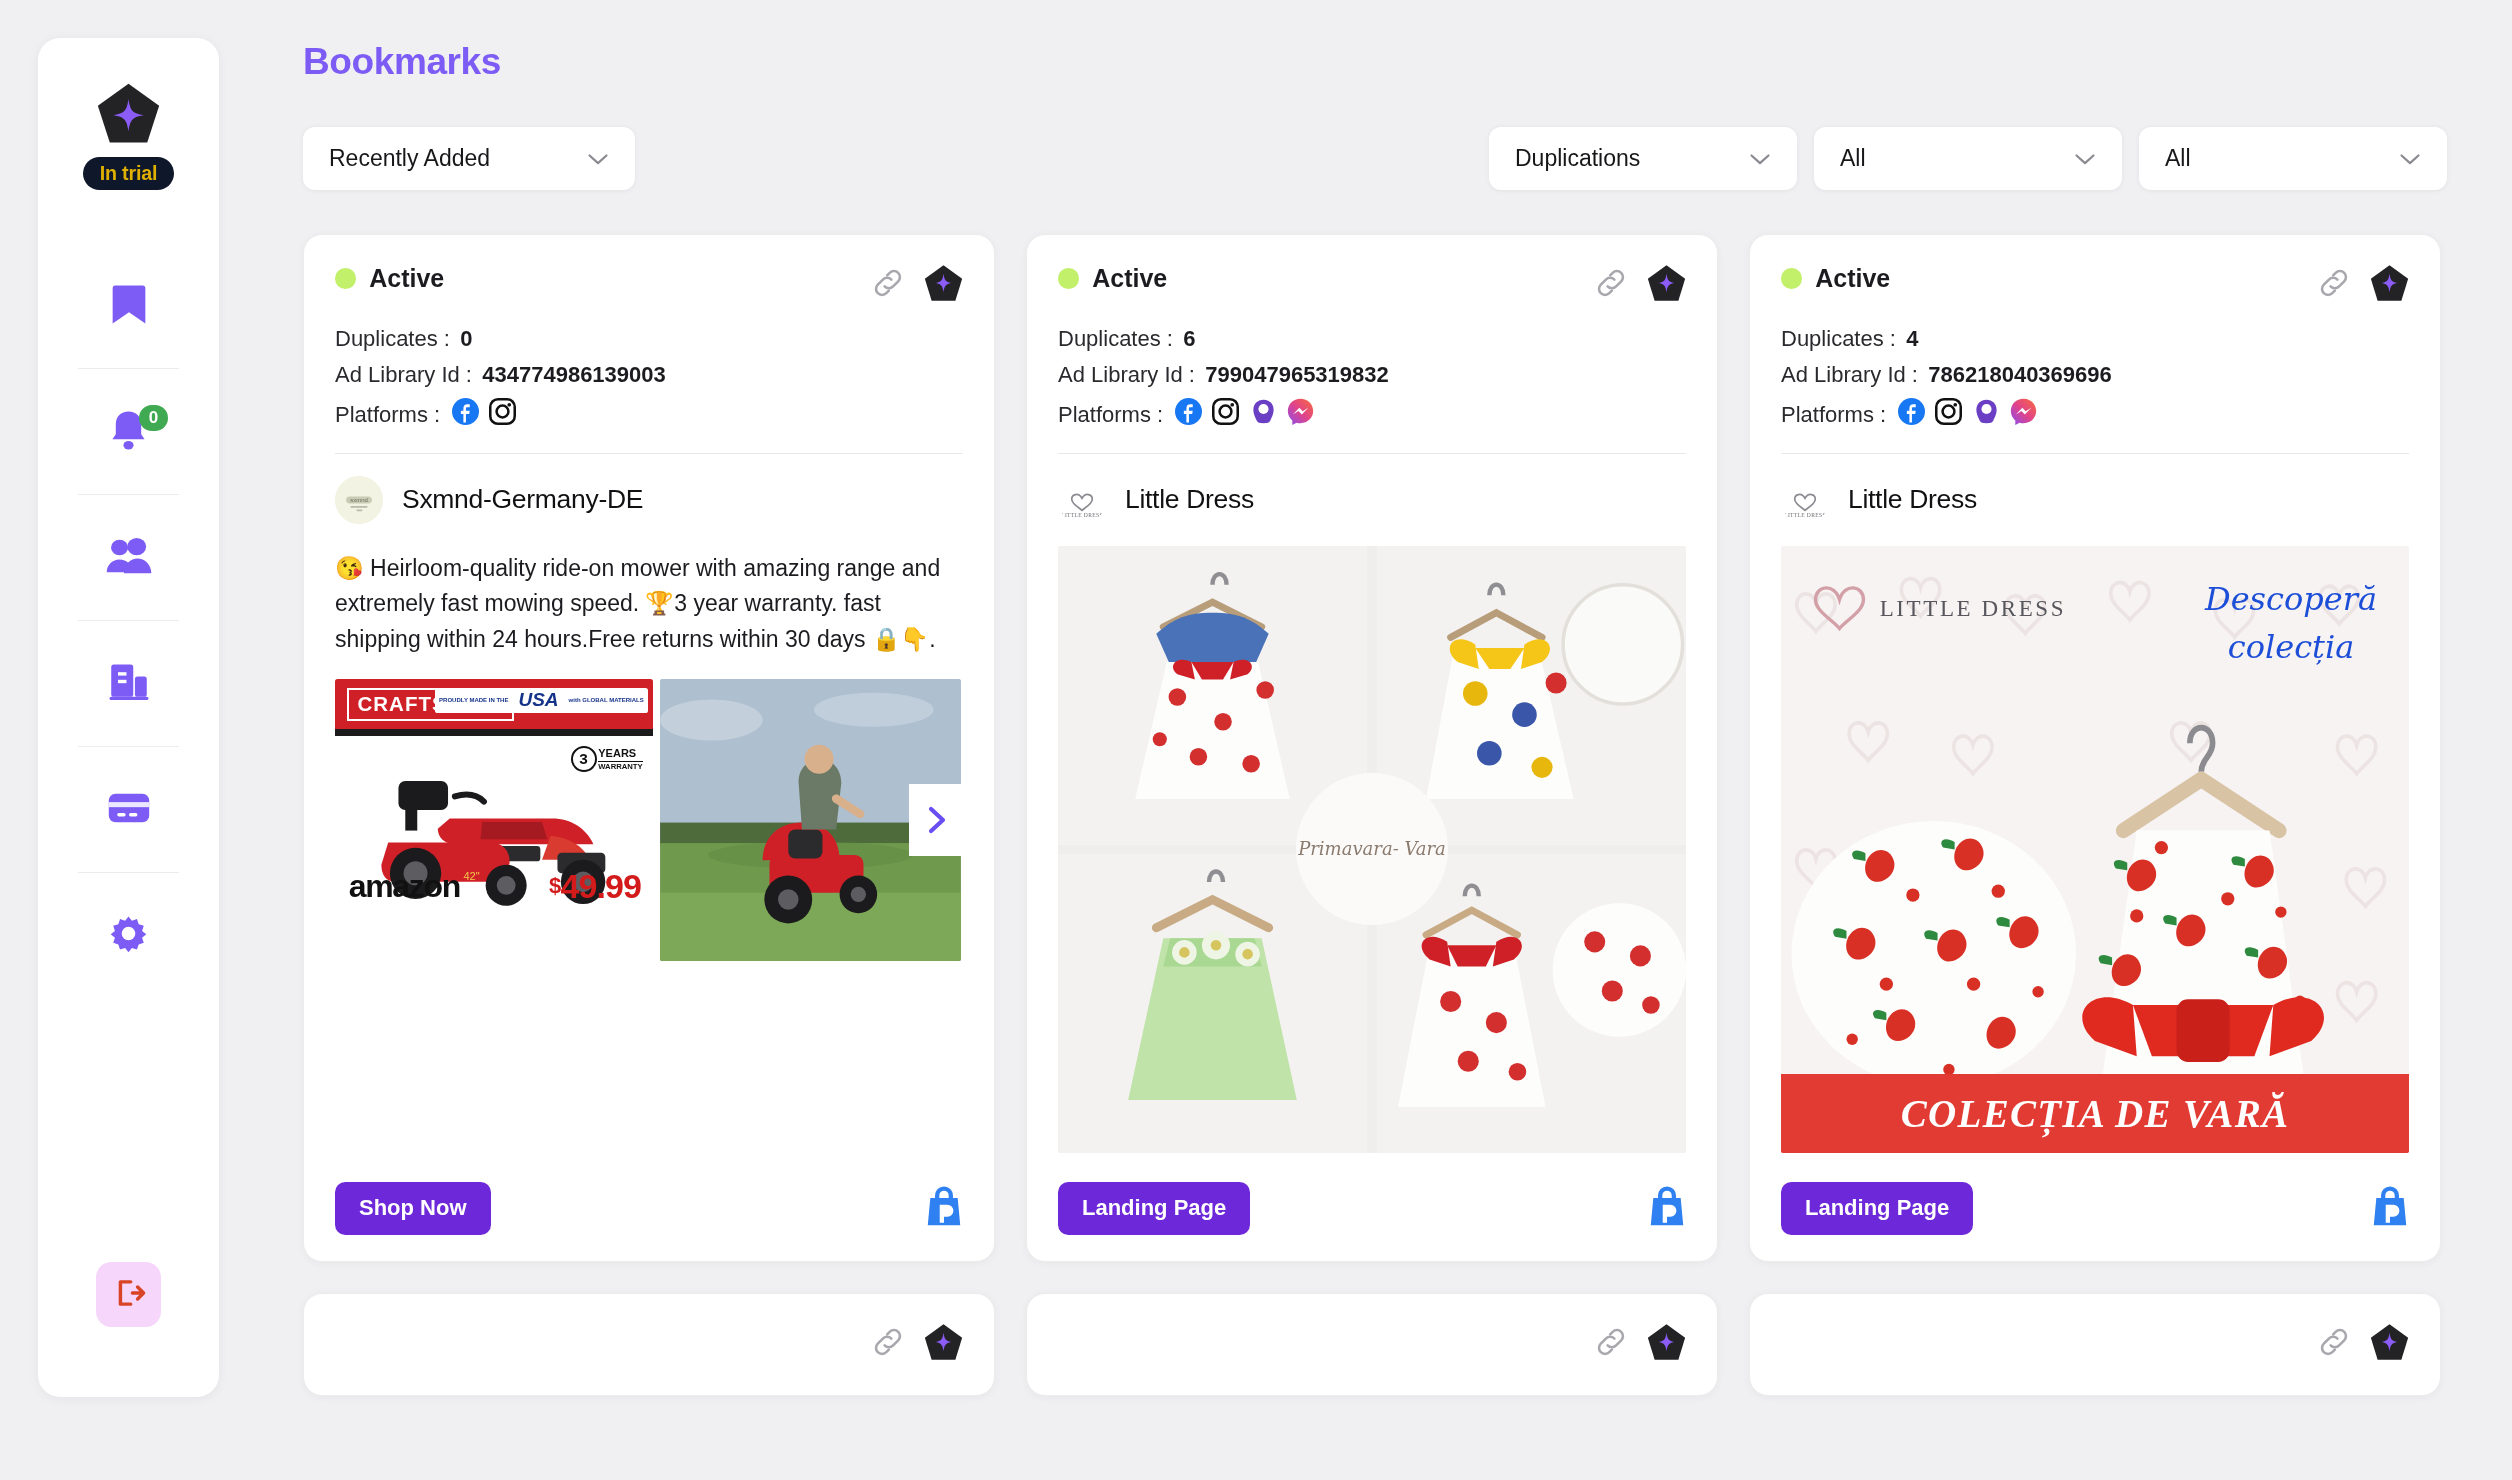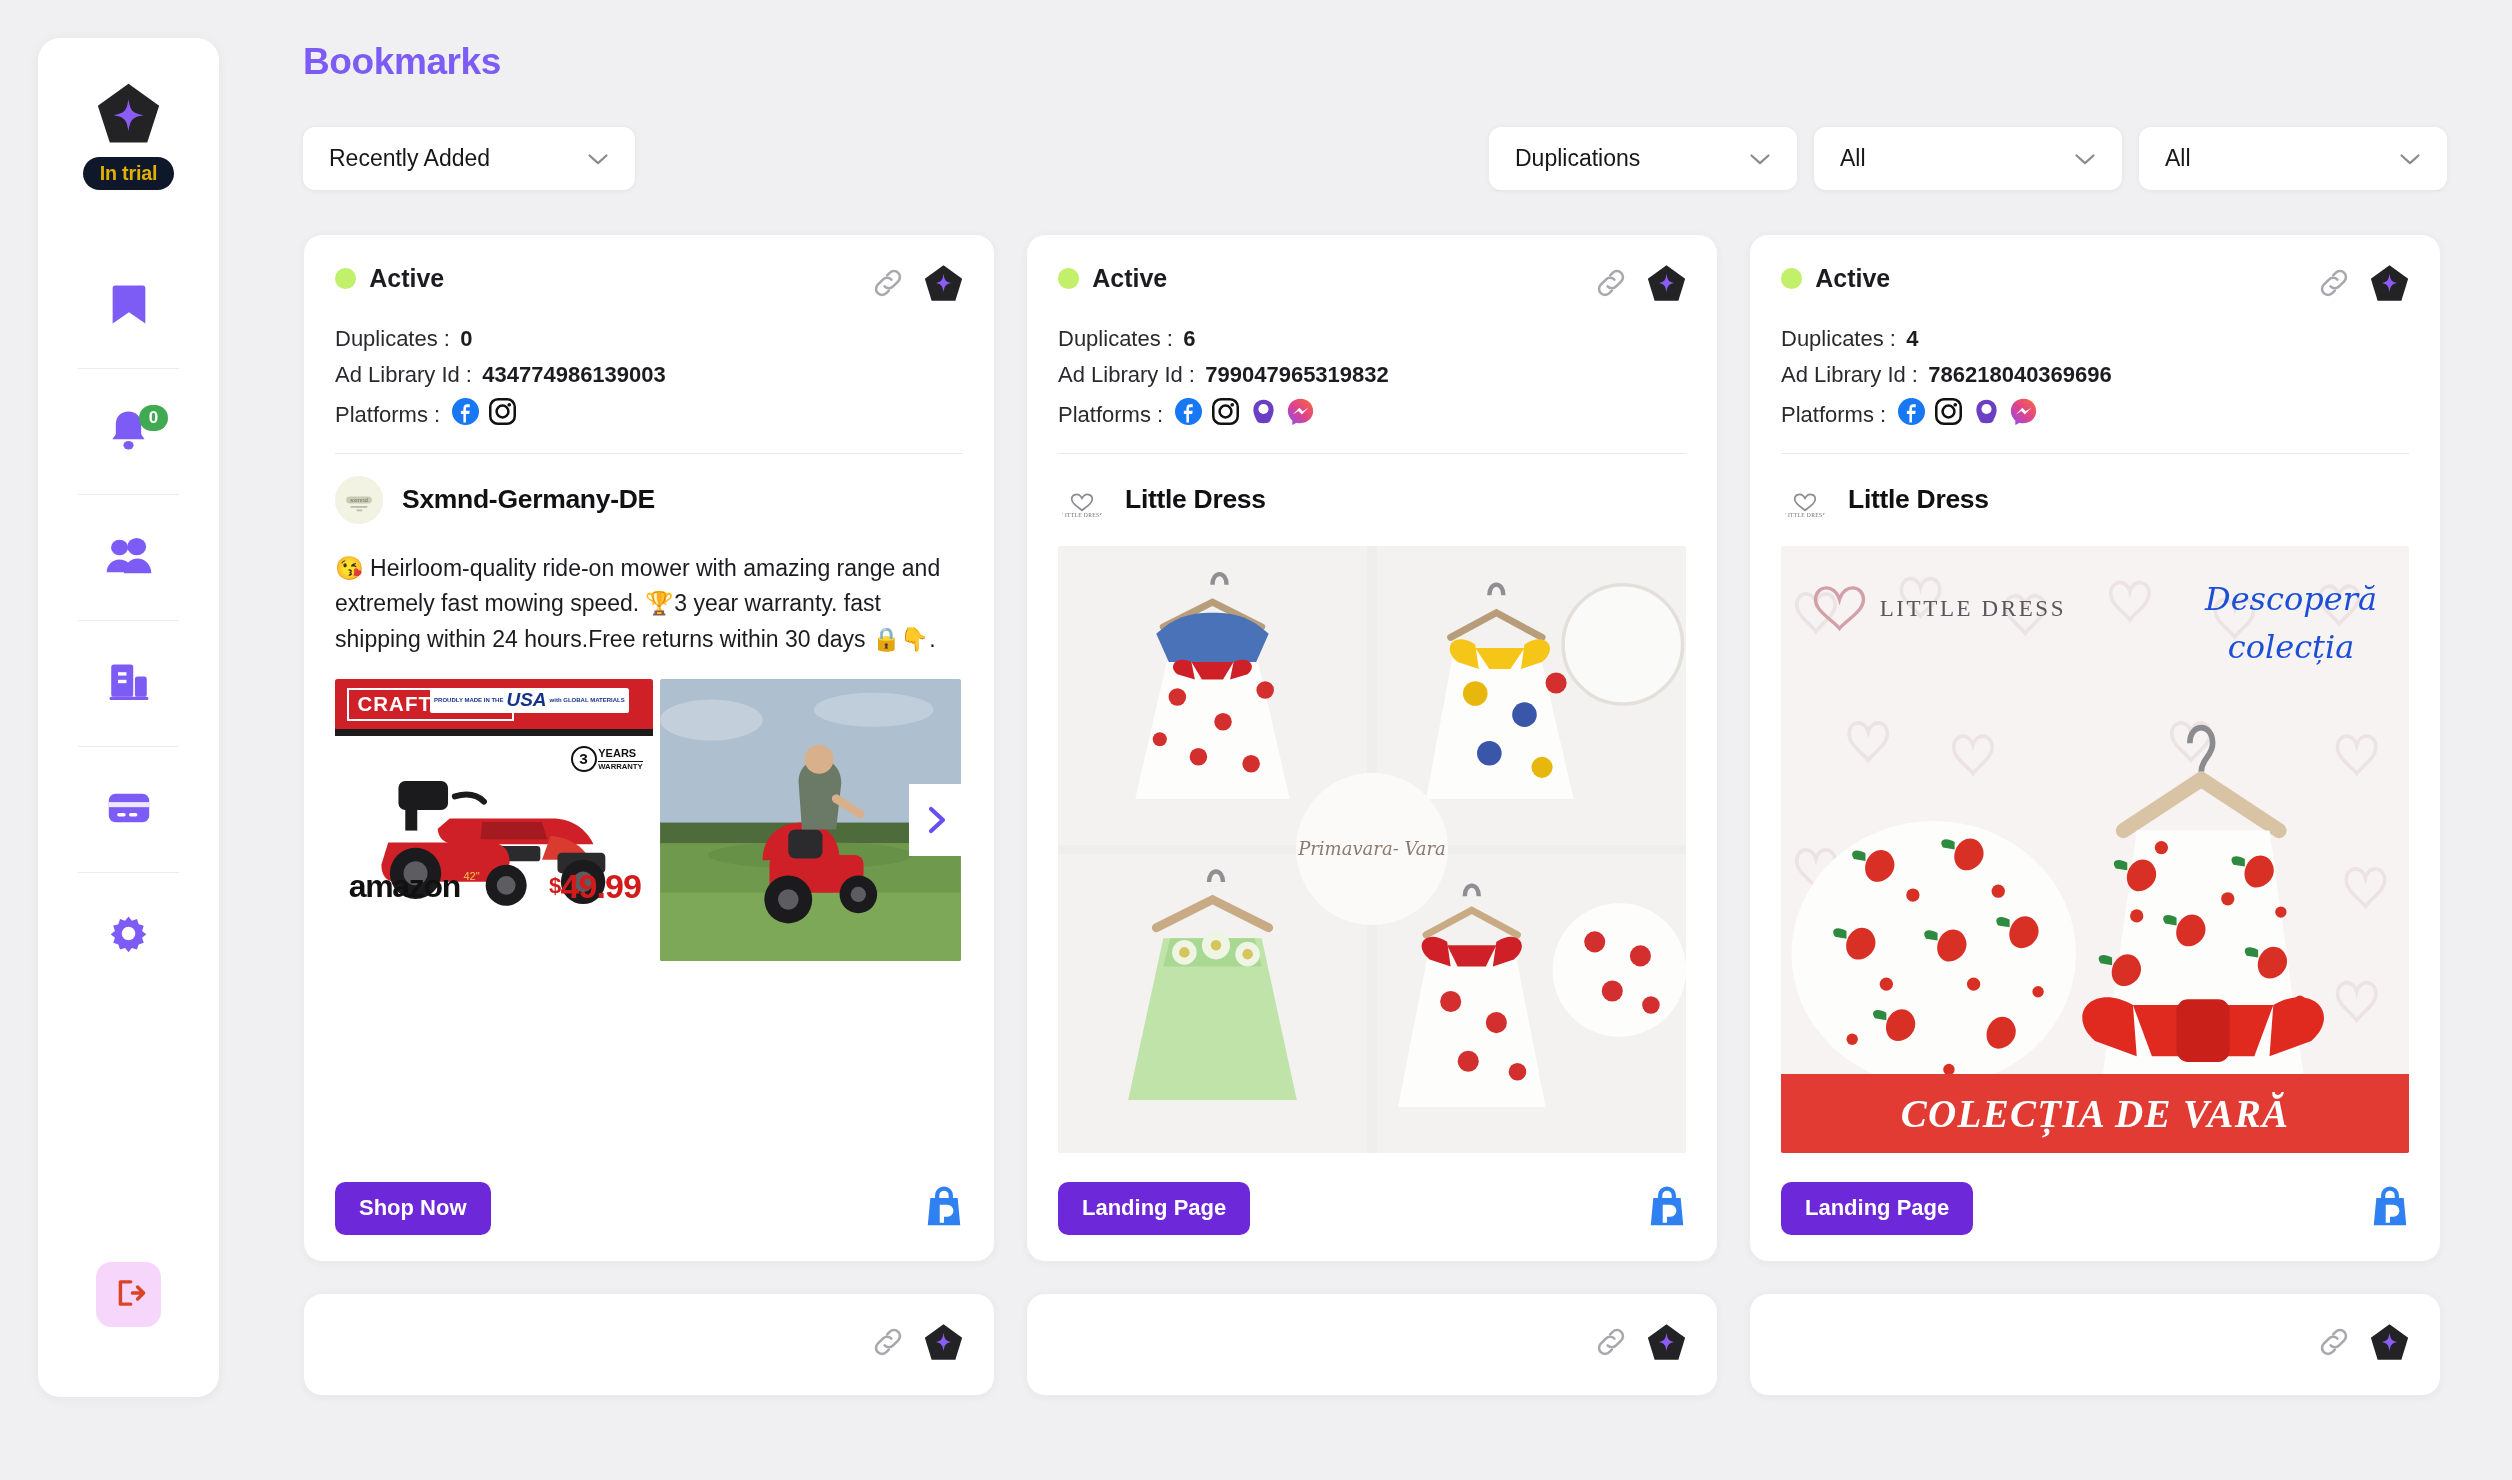--- a/index.html
+++ b/index.html
@@ -112,41 +112,41 @@
   .divider { height: 0.9px; background: #e8e8ea; margin: 22px 0 0 0; }
 
   .adv { display: flex; align-items: center; gap: 19px; margin-top: 22px; }
   .adv-avatar {
     width: 48px; height: 48px; border-radius: 50%;
     display: flex; align-items: center; justify-content: center;
     overflow: hidden; flex: 0 0 48px;
   }
   .adv-avatar.mower { background: #f3f4e4; }
   .adv-avatar.dress { background: #ffffff; }
-  .adv-name { font-size: 26.5px; font-weight: 700; color: #111114; letter-spacing: -0.3px; }
+  .adv-name { font-size: 26.5px; font-weight: 400; color: #111114; letter-spacing: -0.3px; }
 
   .ad-text {
     margin-top: 27px;
     font-size: 23px; line-height: 1.54; color: #1c1c20;
   }
 
   
   .creative-carousel { margin-top: 22px; display: flex; gap: 6.8px; position: relative; }
   .slide { border-radius: 2.6px; overflow: hidden; position: relative; }
   .slide-a { width: 318px; height: 282px; background: #fff; }
   .slide-b { width: 301px; height: 282px; }
   .craft-bar { height: 50px; background: #cf2027; position: relative; display: flex; align-items: center; }
   .craft-logo {
     margin-left: 12px; border: 2.6px solid #fff; padding: 2.6px 8.5px;
     color: #fff; font-size: 20.5px; font-weight: 800; letter-spacing: 1px;
     font-family: "Liberation Sans", sans-serif;
   }
   .usa-badge {
-    position: absolute; right: 24px; top: 8.5px;
-    display: flex; align-items: center; gap: 3px;
+    position: absolute; right: 5px; top: 8.5px;
+    display: flex; align-items: center; gap: 10px;
     background: #fff; border-radius: 2.6px; padding: 1.7px 4.3px;
   }
   .usa-text { font-size: 19px; font-weight: 800; color: #16338a; font-style: italic; }
   .usa-side { font-size: 6px; font-weight: 800; color: #16338a; line-height: 1.05; }
   .craft-under { height: 6.8px; background: #1b1b1b; }
   .mower-stage { position: relative; height: 178px; background: #fff; }
   .warranty {
     position: absolute; right: 10.3px; top: 10.3px;
     display: flex; align-items: center; gap: 1.7px;
   }

